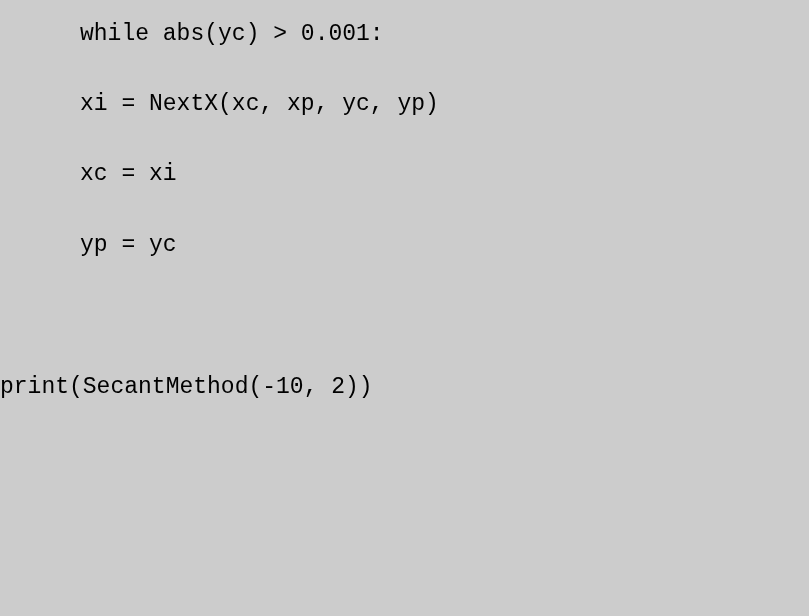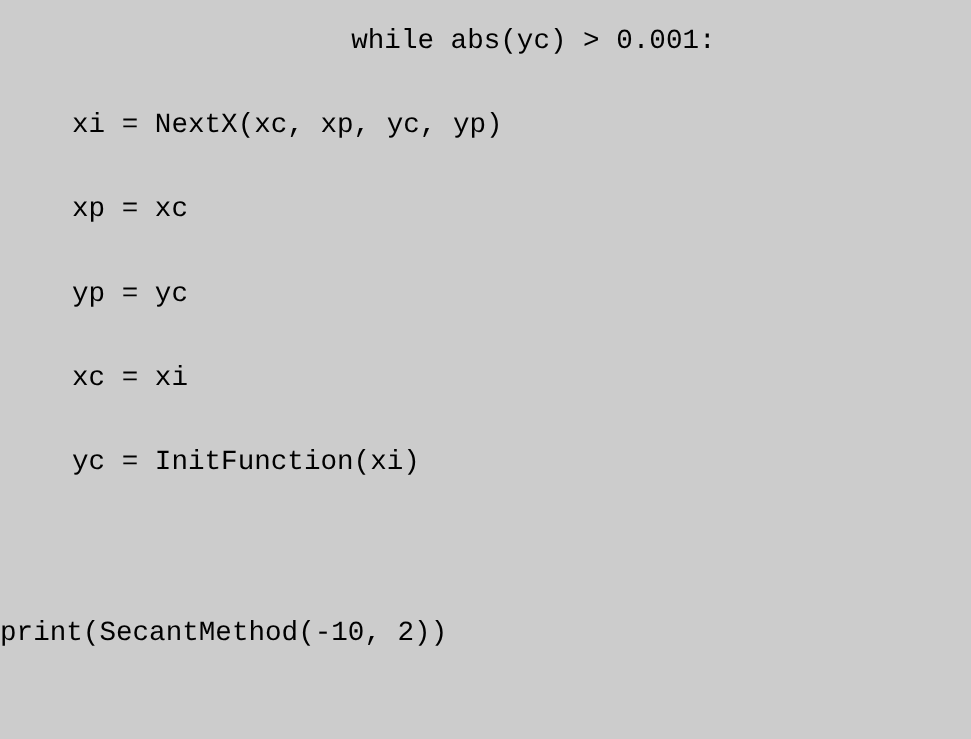--- a/index.html
+++ b/index.html
@@ -19,32 +19,30 @@
       overflow: hidden;
     }
     .code-line {
       white-space: pre;
       margin-bottom: 38px;
     }
     .code-line:last-child {
       margin-bottom: 0;
       margin-top: 40px;
     }
-    .indent-1 { padding-left: 80px; text-align: center; }
-    .indent-2 { padding-left: 60px; }
+    .indent-1 { padding-left: 80px; }
+    .indent-2 { padding-left: 80px; }
     .indent-0 { padding-left: 0px; }
     .blank-line {
       height: 32px;
     }
   </style>
 </head>
 <body>
 
 <div class="code-block">
   <div class="code-line indent-1">while abs(yc) &gt; 0.001:</div>
   <div class="code-line indent-2">xi = NextX(xc, xp, yc, yp)</div>
-  <div class="code-line indent-2">xp = xc</div>
+  <div class="code-line indent-2">xc = xi</div>
   <div class="code-line indent-2">yp = yc</div>
-  <div class="code-line indent-2">xc = xi</div>
-  <div class="code-line indent-2">yc = InitFunction(xi)</div>
   <div class="blank-line"></div>
   <div class="code-line indent-0">print(SecantMethod(-10, 2))</div>
 </div>
 
 </body></html>

